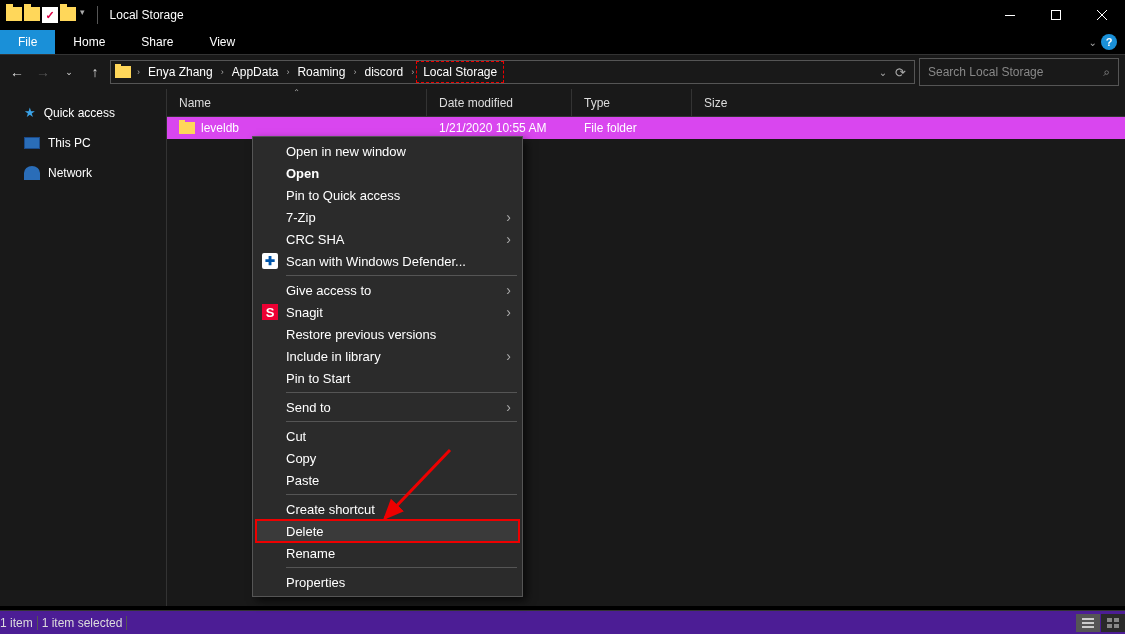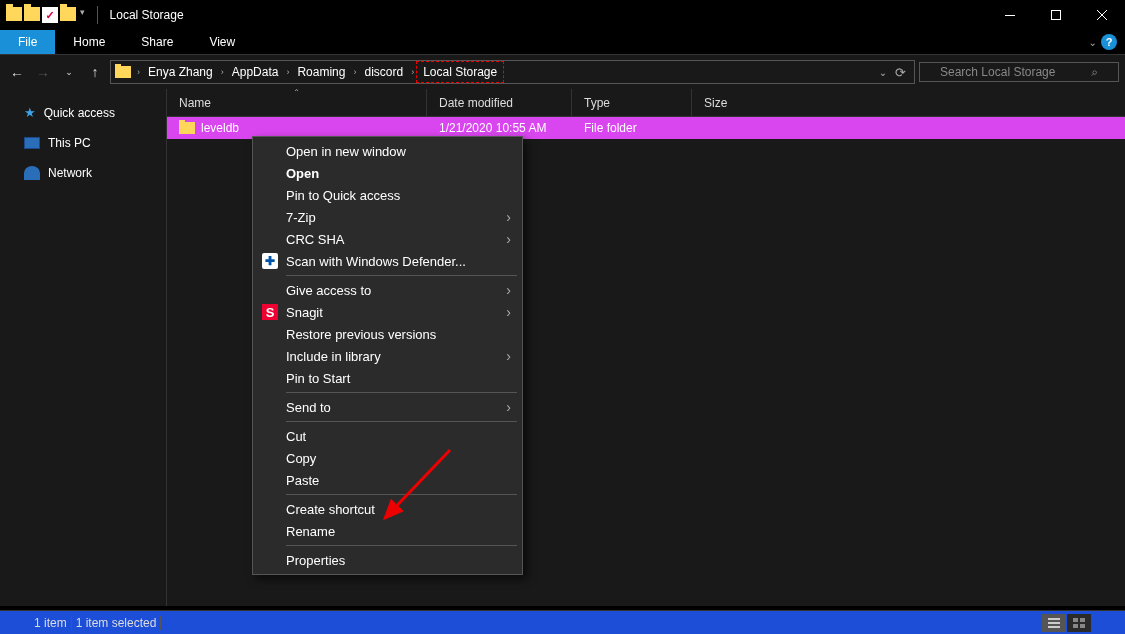--- a/index.html
+++ b/index.html
@@ -26,21 +26,21 @@
 
 
 .addr-row { height:34px; background:#191919; display:flex; align-items:center; padding:0 6px; gap:4px; }
 .nav-btn { width:22px; height:22px; display:flex; align-items:center; justify-content:center; color:#ddd; font-size:14px; }
 .nav-btn.dis { color:#555; }
 .addr-bar { flex:1; height:24px; background:#191919; border:1px solid #555; display:flex; align-items:center; padding:0 4px; font-size:12px; }
 .crumb { padding:0 6px; height:22px; display:flex; align-items:center;text-align:center; }
 .crumb-sep { color:#aaa; font-size:9px; padding:0 2px; }
 .crumb.highlight { border:1.5px dashed #e00; }
 .addr-ctrl { margin-left:auto; display:flex; align-items:center; gap:2px; padding:0 4px; color:#aaa; font-size:10px; }
-.search-box { width:200px; height:20px; background:#191919; border:1px solid #555; display:flex; align-items:center; padding:0 20px; color:#888; justify-content:space-between; }
+.search-box { width:200px; height:28px; background:#191919; border:1px solid #555; display:flex; align-items:center; padding:0 8px; color:#888; justify-content:space-between; }
 
 
 .main { display:flex; height:517px; background:#191919; }
 .sidebar { width:167px; border-right:1px solid #333; padding-top:12px; }
 .side-item { display:flex; align-items:center; gap:8px; padding:4px 12px 4px 24px; }
 .star-ico { color:#3ba3e8; font-size:13px; }
 .pc-ico { width:16px; height:12px; background:#2a6db8; border:1px solid #1a4a8a; }
 .net-ico { width:16px; height:14px; background:#2a6db8; border-radius:50% 50% 0 0; position:relative; }
 
 .content { flex:1; }
@@ -68,21 +68,21 @@
 .ctx-arrow { margin-left:auto; font-size:14px; color:#aaa; }
 .ctx-sep { height:1px; background:#555; margin:3px 2px 3px 30px; }
 .ctx-ico { position:absolute; left:6px; width:16px; height:16px; display:flex; align-items:center; justify-content:center; font-size:12px; }
 .shield-ico { background:#fff; color:#05a; font-weight:bold; border-radius:2px; }
 .snag-ico { background:#e03; color:#fff; font-weight:bold; font-size:13px; }
 
 
 .arrow-anno { position:absolute; top:440px; left:370px; z-index:11; pointer-events:none; }
 
 
-.status { position:absolute; bottom:0; left:0; right:0; height:24px; background:#1d4ed8; border-top:1px solid #333; display:flex; align-items:center; padding:0 34px; gap:4px; color:#ddd; font-size:12px; }
+.status { position:absolute; bottom:0; left:0; right:0; height:24px; background:#4c1d95; border-top:1px solid #333; display:flex; align-items:center; padding:0 0; gap:4px; color:#ddd; font-size:12px; }
 .status-sep { width:1px; height:14px; background:#555; }
 .status-right { margin-left:auto; display:flex; gap:1px; }
 .view-btn { width:24px; height:18px; background:#2a2a2a; display:flex; align-items:center; justify-content:center; }
 .view-btn.active { background:#555; }
 </style>
 </head>
 <body>
 
 <div class="titlebar">
   <div class="icons">
@@ -227,20 +227,21 @@
   <div class="ctx-item">
       <span>Send to</span>
       <span class="ctx-arrow">›</span>
     </div>
   <div class="ctx-sep"></div>
   <div class="ctx-item">Cut</div>
   <div class="ctx-item">Copy</div>
   <div class="ctx-item">Paste</div>
   <div class="ctx-sep"></div>
   <div class="ctx-item">Create shortcut</div>
+  <div class="ctx-item hl-red">Delete</div>
   <div class="ctx-item">Rename</div>
   <div class="ctx-sep"></div>
   <div class="ctx-item">Properties</div>
 </div>
 
 <svg class="arrow-anno" width="100" height="100">
   <defs>
       <marker id="ah" markerWidth="8" markerHeight="8" refX="6" refY="3" orient="auto">
         <path d="M0,0 L7,3 L0,6 Z" fill="#e00"></path>
       </marker>

